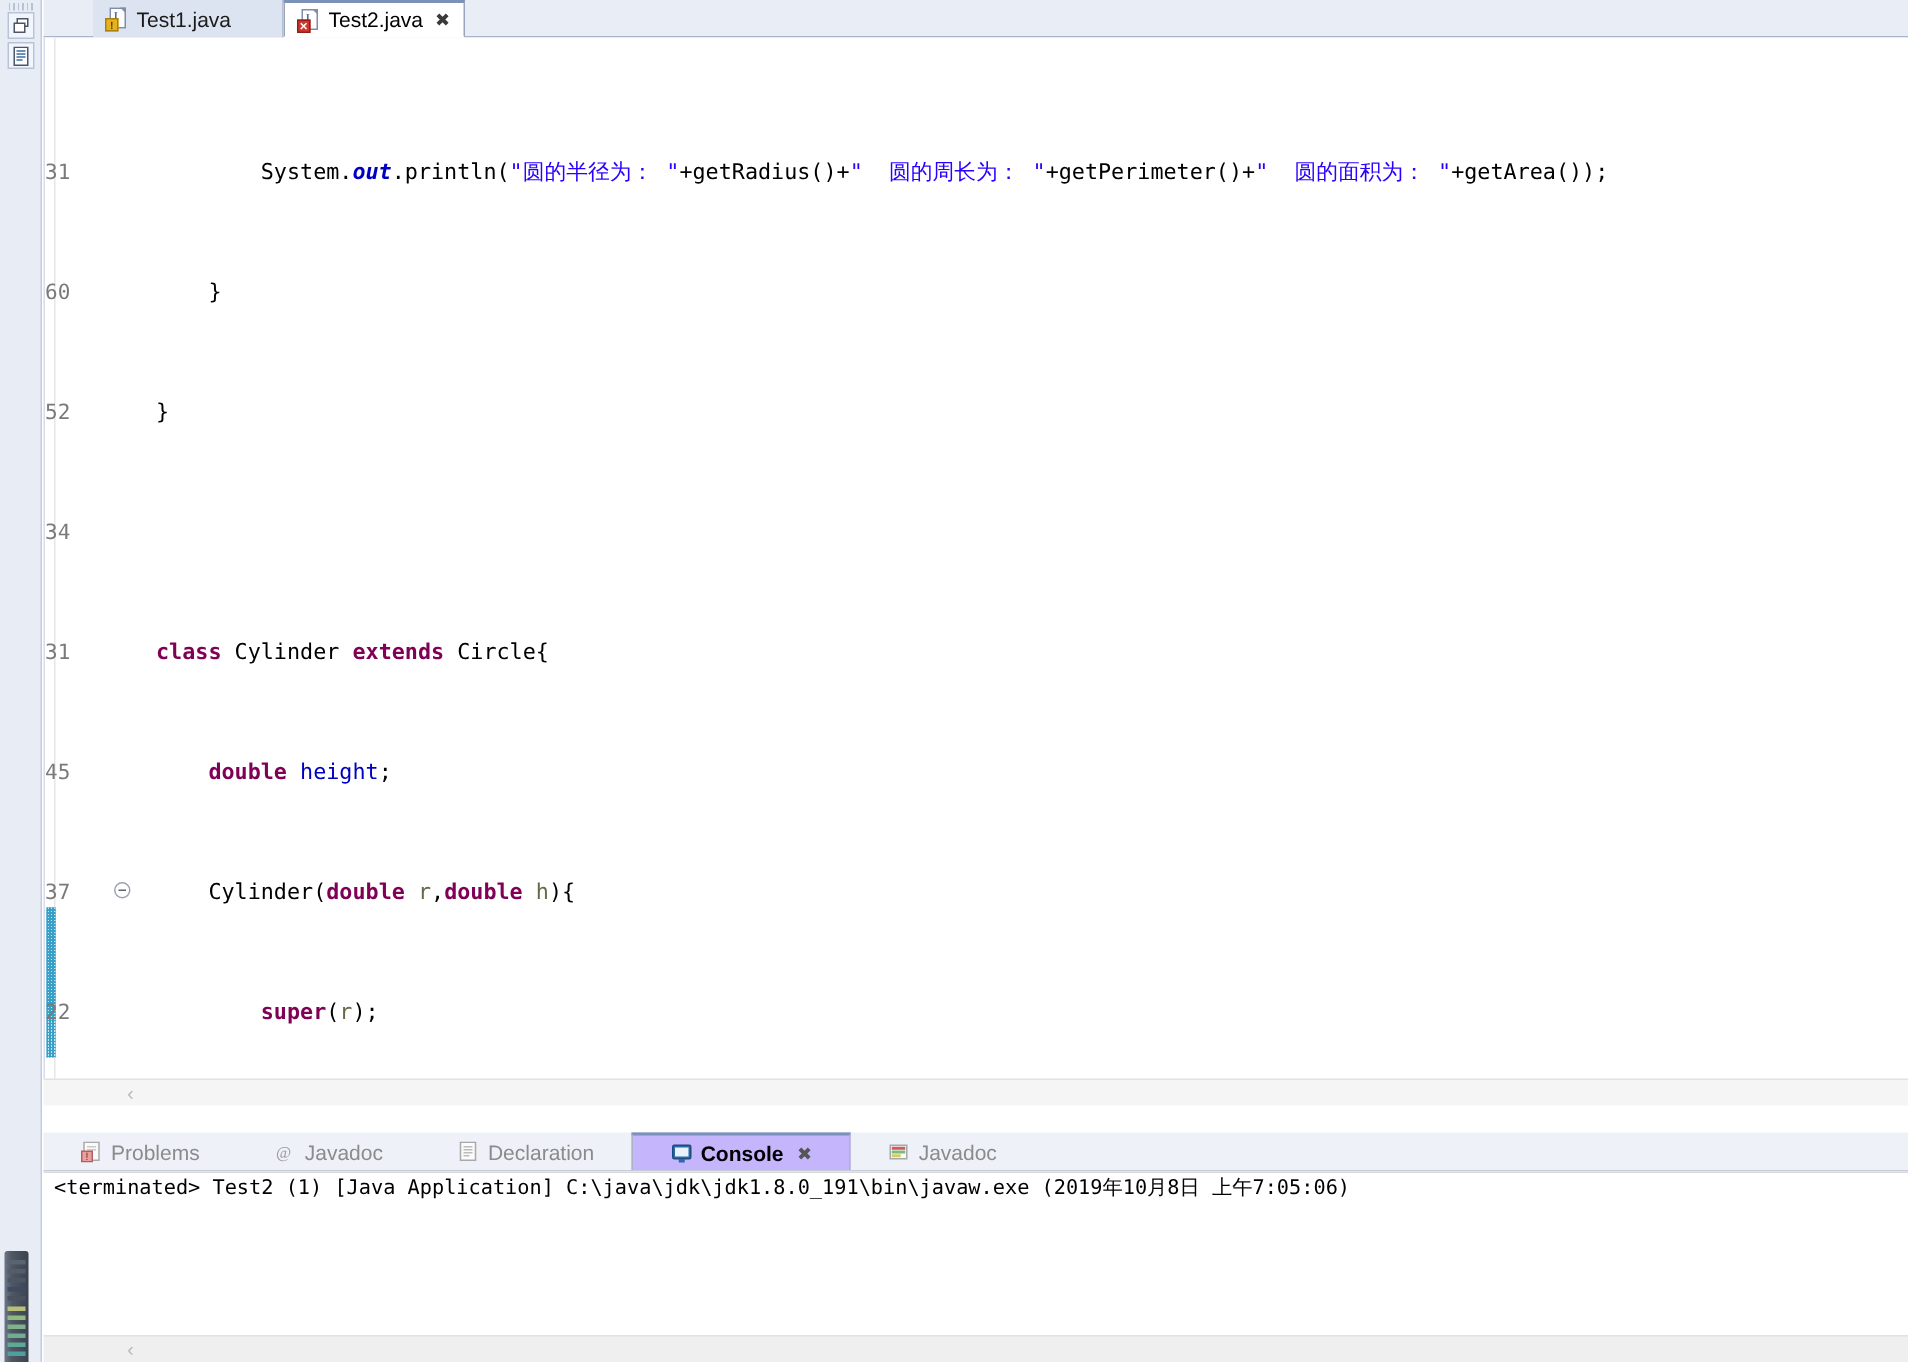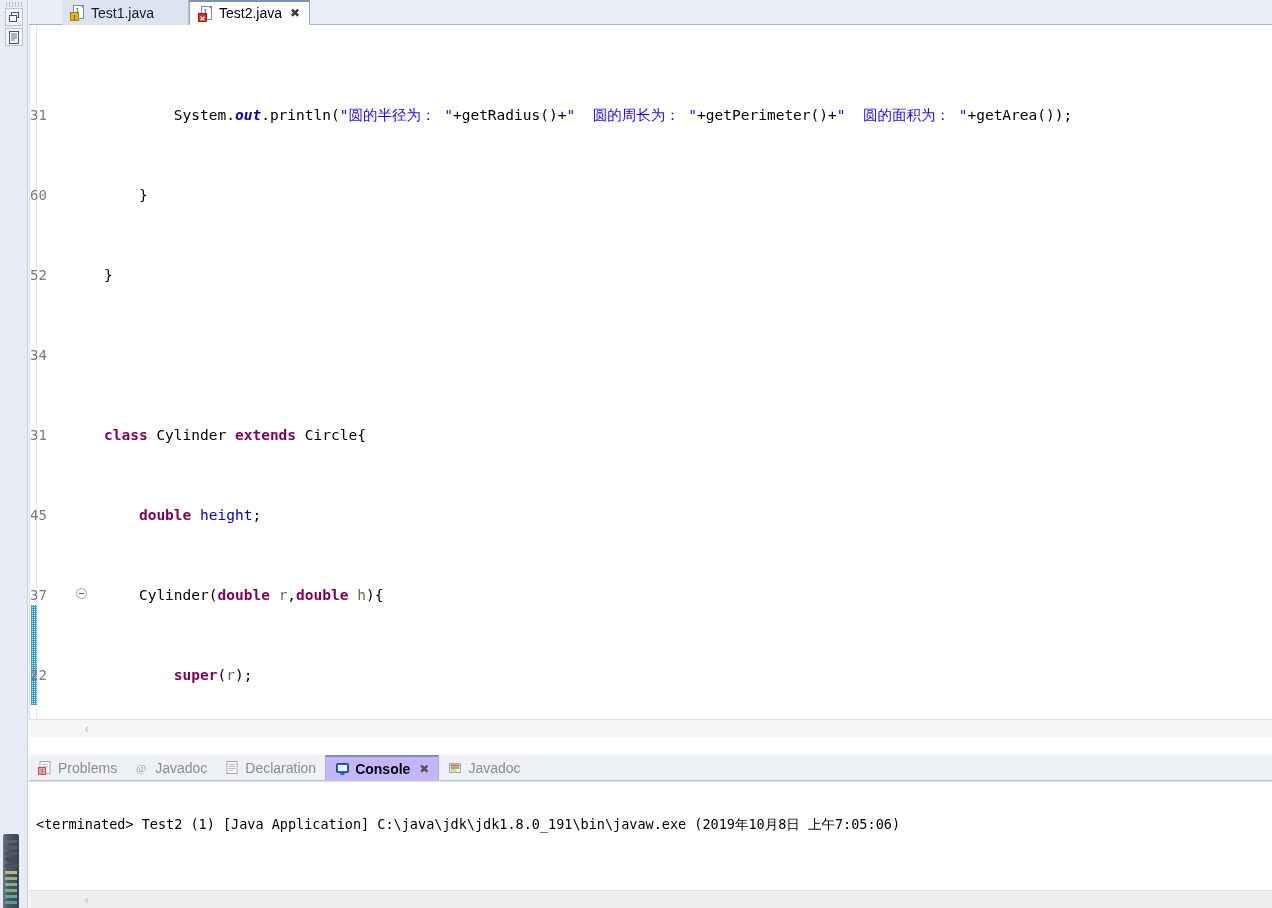--- a/index.html
+++ b/index.html
@@ -167,39 +167,39 @@
   .bottom-panel {
     position:absolute; left:29px; top:755px; width:1243px; height:153px;
     background:#ffffff;
   }
   .panel-tabs {
     position:absolute; left:0; top:0; height:26px; width:100%;
     background:#eef1f8; border-bottom:1px solid #c3cbdd;
     display:flex; align-items:stretch;
   }
   .ptab {
-    display:flex; align-items:center; gap:5px; padding:0 9px;
+    display:flex; align-items:center; gap:5px; padding:0 25px;
     font-size:14px; color:#8b8b8b; cursor:default; position:relative;justify-content:flex-end;
   }
   .ptab.active {
     background:#c4b5fd; color:#000; font-weight:bold;
     border-left:1px solid #aab4c8; border-right:1px solid #aab4c8;
     border-top:2px solid #7b91b8;
   }
   .ptab-ico { width:15px; height:14px; position:relative; flex:none; }
   .ptab-close { font-size:12px; color:#555; margin-left:4px; font-weight:normal;}
 
   .console-body {
     position:absolute; left:0; top:26px; width:100%; bottom:18px;
     background:#ffffff; border-top:1px solid #d9d9d9;
     font-family: "DejaVu Sans Mono", "Liberation Mono", monospace;
     font-size: 13.5px;
     overflow:hidden;
   }
-  .console-line { white-space:pre; line-height:21px; padding-left:7px; color:#000;margin-top:32px; }
+  .console-line { white-space:pre; line-height:21px; padding-left:7px; color:#000; }
   .console-line.header { color:#000; }
 </style>
 </head>
 <body>
 
 <div id="app">
 
   <div class="leftbar">
     <div class="topgrip"></div>
 

